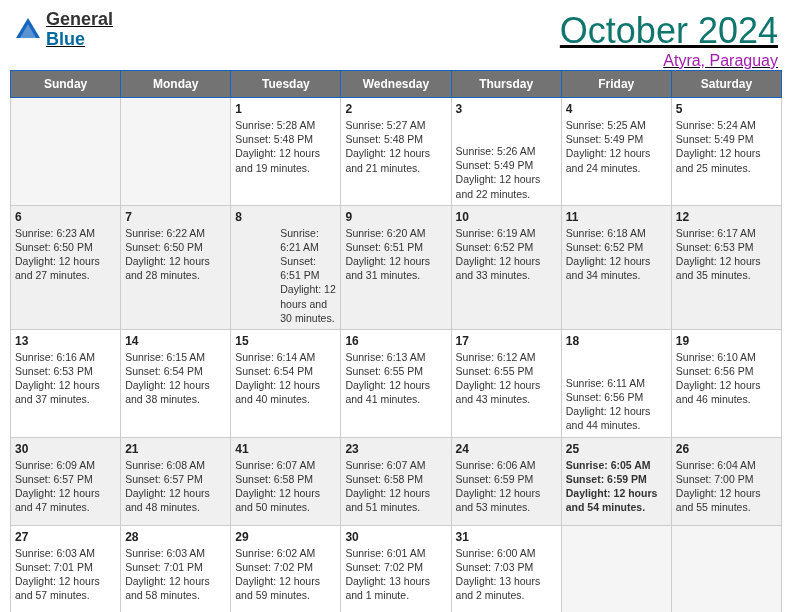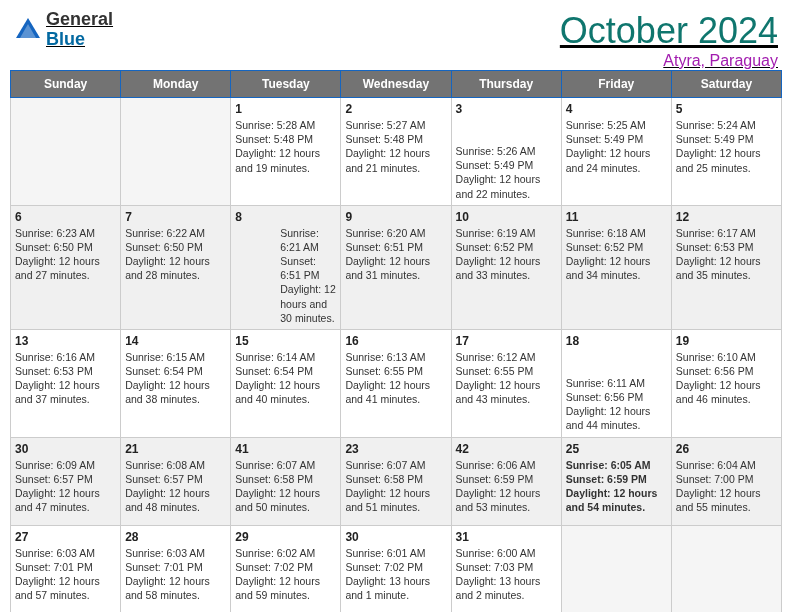--- a/index.html
+++ b/index.html
@@ -262,21 +262,21 @@
 Sunset: 6:58 PM
 Daylight: 12 hours and 50 minutes.</div>
         </td>
         <td>
           <div class="day-number">23</div>
           <div class="day-info" style="white-space: pre-line;">Sunrise: 6:07 AM
 Sunset: 6:58 PM
 Daylight: 12 hours and 51 minutes.</div>
         </td>
         <td>
-          <div class="day-number">42</div>
+          <div class="day-number">24</div>
           <div class="day-info" style="white-space: pre-line;">Sunrise: 6:06 AM
 Sunset: 6:59 PM
 Daylight: 12 hours and 53 minutes.</div>
         </td>
         <td>
           <div class="day-number">25</div>
           <div class="day-info" style="white-space: pre-line; font-weight: bold;">Sunrise: 6:05 AM
 Sunset: 6:59 PM
 Daylight: 12 hours and 54 minutes.</div>
         </td>

